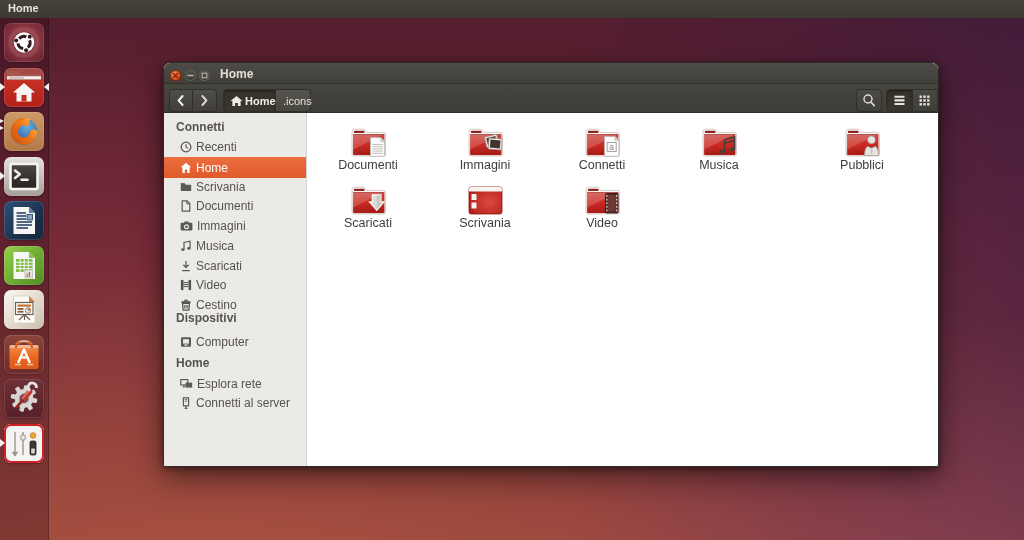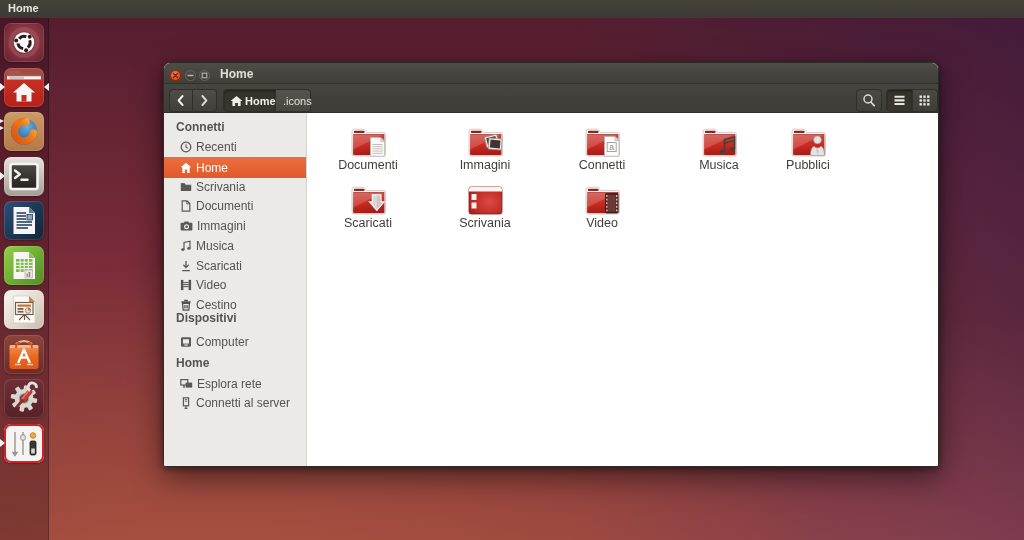--- a/index.html
+++ b/index.html
@@ -404,21 +404,21 @@
 <rect x="3.1" y="7.9" width="31.3" height="21.1" rx="1" fill="url(#fred)"></rect>
 <path d="M3.1 8.9 V7.9 H34.4 V8.9 Z" fill="rgba(110,10,10,0.40)"></path>
 <path d="M3.1 7.9 H34.4 L3.1 23.5 Z" fill="rgba(255,255,255,0.17)"></path>
           <path d="M23.5 25.5 V13.5 L33.5 11 V23" fill="none" stroke="#46403c" stroke-width="1.6"></path>
 <path d="M23.5 17 L33.5 14.5" stroke="#46403c" stroke-width="1.3"></path>
 <ellipse cx="21.4" cy="25.7" rx="2.5" ry="2" fill="#46403c"></ellipse>
 <ellipse cx="31.4" cy="23.2" rx="2.5" ry="2" fill="#46403c"></ellipse>
         </svg>
       <div class="lbl">Musica</div>
     </div>
-    <div class="item" style="left:589px; top:13px">
+    <div class="item" style="left:643px; top:13px">
       <svg width="37" height="31" viewBox="0 0 37 31">
           <path d="M2 5.6 Q2 3.2 4.4 3.2 H13 Q14.6 3.2 15.4 4.5 L16.6 6.4 H33.5 Q35.5 6.4 35.5 8.4 V28 Q35.5 30 33.5 30 H4 Q2 30 2 28 Z" fill="url(#fback)" stroke="#cfb4ae" stroke-width="0.7"></path>
 <rect x="3.8" y="4.7" width="10.8" height="2.3" rx="1" fill="#8e2420"></rect>
 <rect x="3.1" y="7.9" width="31.3" height="21.1" rx="1" fill="url(#fred)"></rect>
 <path d="M3.1 8.9 V7.9 H34.4 V8.9 Z" fill="rgba(110,10,10,0.40)"></path>
 <path d="M3.1 7.9 H34.4 L3.1 23.5 Z" fill="rgba(255,255,255,0.17)"></path>
           <circle cx="27.5" cy="13.8" r="3.9" fill="#e6e3e0" stroke="#a09995" stroke-width="0.7"></circle>
 <path d="M20.5 29.5 Q20.5 21.5 24 20.2 Q25.8 22 27.5 22 Q29.2 22 31 20.2 Q34.5 21.5 34.5 29.5 Z" fill="#e6e3e0" stroke="#a09995" stroke-width="0.7"></path>
 <path d="M27.5 22.4 L26.2 24.6 L27.5 29 L28.8 24.6 Z" fill="#cbc7c3"></path>
         </svg>

